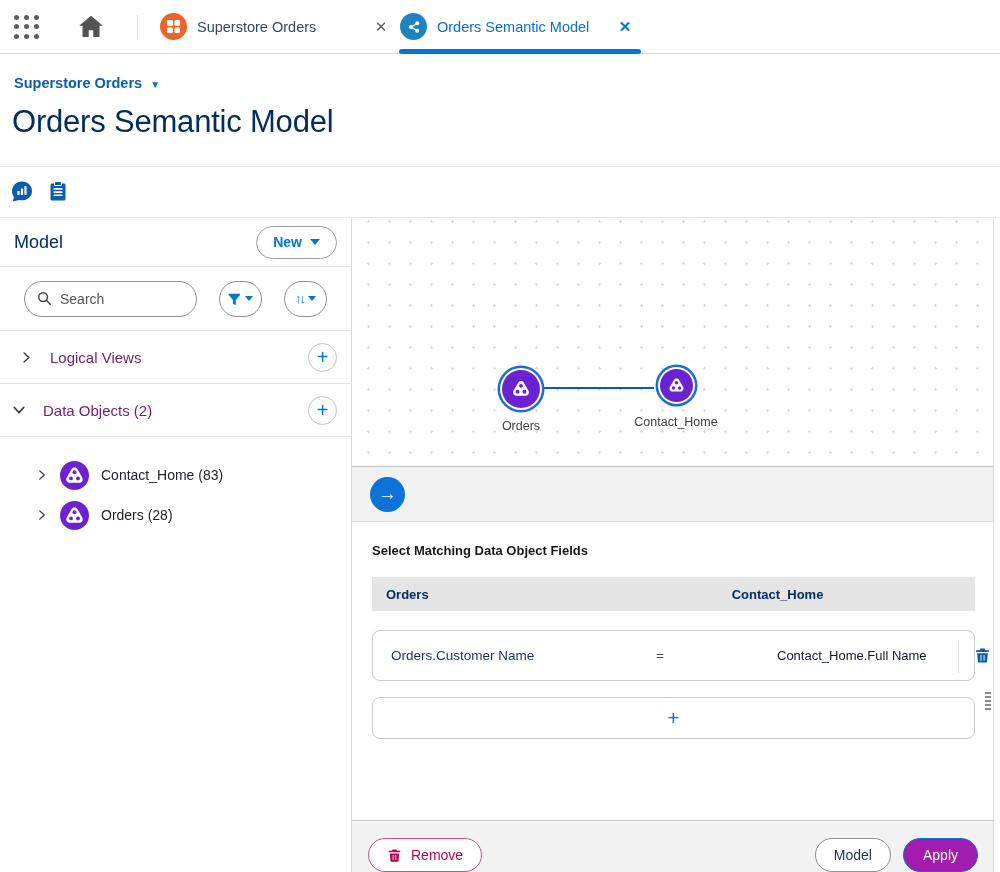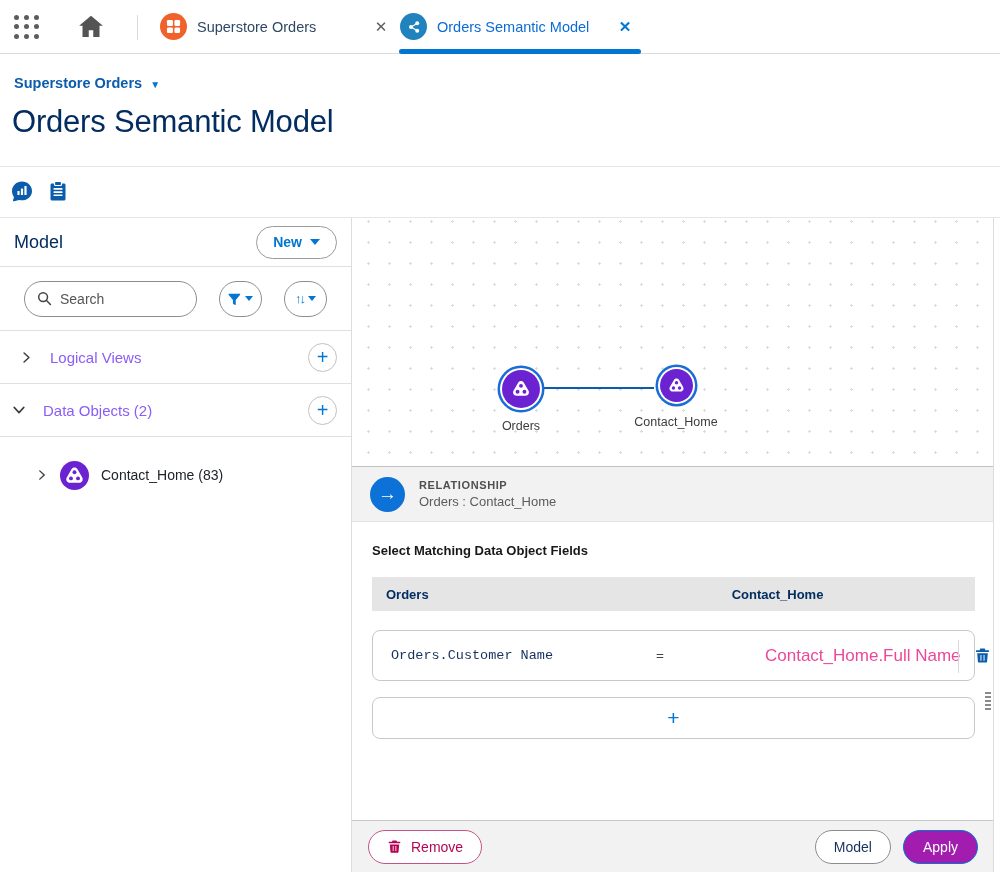--- a/index.html
+++ b/index.html
@@ -62,21 +62,21 @@
     display:flex; align-items:center; padding:0 12px; gap:8px; background:#fff; }
   .search-box input { border:none; outline:none; width:120px; font-size:14px;
     font-family:"Liberation Sans",sans-serif; color:#181818; }
   .search-box input::placeholder { color:#555; }
   .pill-btn { width:48px; height:36px; border:1px solid #8d8d8d; border-radius:18px;
     background:#fff; display:flex; align-items:center; justify-content:center; gap:4px;
     cursor:pointer; }
   .pill-btn .caret-down { border-left-width:4px; border-right-width:4px; border-top-width:5px; }
   .sort-glyph { color:#0176d3; font-size:13px; font-weight:bold; letter-spacing:-2px; }
   .sb-section { height:53px; padding:0 14px 0 20px; border-bottom:1px solid #e0e0e0; }
-  .sb-section .sec-label { margin-left:17px; font-size:15px; color:#8b5cf6; }
+  .sb-section .sec-label { margin-left:17px; font-size:15px; color:#701a75; }
   .plus-circle { margin-left:auto; width:29px; height:29px; border:1px solid #c2c2c2;
     border-radius:50%; background:#fff; color:#0176d3; font-size:20px; font-weight:400;
     line-height:26px; text-align:center; cursor:pointer; }
   .sb-item { height:40px; padding-left:36px; gap:12px; cursor:pointer; }
   .sb-item .obj-label { font-size:14px; color:#20242a; }
   .chev { flex:0 0 auto; }
 
   
   .canvas { position:absolute; left:352px; top:218px; width:642px; height:248px;
     background-color:#fff;
@@ -100,33 +100,33 @@
   .rel-subtitle { font-size:13px; color:#5c5c5c; margin-top:3px; }
   .rel-body { position:relative; padding:21px 19px 0 20px; }
   .rel-heading { font-size:13px; font-weight:bold; color:#181818; }
   .field-table-head { margin-top:19px; height:34px; background:#e5e5e5; display:flex;
     align-items:center; }
   .col-h { font-size:13px; font-weight:bold; color:#032d60; }
   .col-h.left { margin-left:14px; }
   .col-h.right { margin-left:303px; }
   .match-row { margin-top:19px; height:51px; border:1px solid #c9c9c9; border-radius:8px;
     background:#fff; display:flex; align-items:center; position:relative; }
-  .match-row .f-left { margin-left:18px; font-size:13.5px; color:#16325c;font-family:Liberation Mono, monospace; }
+  .match-row .f-left { margin-left:18px; font-size:13.5px; color:#16325c; }
   .match-row .f-op { position:absolute; left:283px; font-size:13.5px; color:#444; }
-  .match-row .f-right { position:absolute; left:392px; font-size:17px; color:#ec4899; }
+  .match-row .f-right { position:absolute; left:404px; font-size:13px; color:#0f172a; }
   .row-vdiv { position:absolute; left:585px; top:9px; width:1px; height:33px; background:#d9d9d9; }
   .row-trash { position:absolute; left:596px; top:13px; width:26px; height:26px; border:none;
     background:none; cursor:pointer; }
   .add-row { margin-top:16px; height:42px; border:1px solid #c9c9c9; border-radius:8px;
     background:#fff; width:603px; display:flex; align-items:center; justify-content:center;
     color:#0176d3; font-size:21px; cursor:pointer; }
   .field-table-head, .match-row { width:603px; }
 
   .rel-footer { position:absolute; left:0; bottom:0; width:642px; height:52px;
-    background:#f3f2f2; border-top:1px solid #c9c9c9; display:flex; align-items:center;
+    background:#f3f2f2; border-top:1px solid #c9c9c9; display:flex; align-items:flex-end;
     padding:0 16px; gap:12px; }
   .btn { height:34px; border-radius:17px; font-size:14px; cursor:pointer;
     display:flex; align-items:center; justify-content:center;
     font-family:"Liberation Sans",sans-serif; }
   .btn-remove { padding:0 18px; gap:9px; background:#fff; border:1px solid #c2548a;
     color:#b60554; }
   .btn-cancel { margin-left:auto; padding:0 18px; background:#fff; border:1px solid #8d8d8d;
     color:#16325c; }
   .btn-apply { padding:0 19px; background:#a21caf; border:1px solid #0176d3; color:#fff; }
 
@@ -272,20 +272,33 @@
       <svg width="29" height="29" viewBox="0 0 28 28">
         <circle cx="14" cy="14" r="14" fill="#6b23d1"></circle>
         <path fill="#fff" d="M14 6.2c1.2 0 2.3.6 2.9 1.7l4.6 8c.6 1.1.6 2.4 0 3.4-.6 1.1-1.7 1.7-2.9 1.7H9.4c-1.2 0-2.3-.6-2.9-1.7-.6-1-.6-2.3 0-3.4l4.6-8c.6-1.1 1.7-1.7 2.9-1.7z"></path>
         <circle cx="14" cy="10.8" r="1.9" fill="#6b23d1"></circle>
         <circle cx="10.6" cy="16.8" r="1.9" fill="#6b23d1"></circle>
         <circle cx="17.4" cy="16.8" r="1.9" fill="#6b23d1"></circle>
       </svg>
       <span class="obj-label">Contact_Home (83)</span>
     </div>
 
+    <div class="sb-row sb-item">
+      <svg class="chev" width="12" height="12" viewBox="0 0 16 16">
+        <path d="M5 2.5 11 8l-6 5.5" fill="none" stroke="#3c3c3c" stroke-width="1.8" stroke-linecap="round" stroke-linejoin="round"></path>
+      </svg>
+      <svg width="29" height="29" viewBox="0 0 28 28">
+        <circle cx="14" cy="14" r="14" fill="#6b23d1"></circle>
+        <path fill="#fff" d="M14 6.2c1.2 0 2.3.6 2.9 1.7l4.6 8c.6 1.1.6 2.4 0 3.4-.6 1.1-1.7 1.7-2.9 1.7H9.4c-1.2 0-2.3-.6-2.9-1.7-.6-1-.6-2.3 0-3.4l4.6-8c.6-1.1 1.7-1.7 2.9-1.7z"></path>
+        <circle cx="14" cy="10.8" r="1.9" fill="#6b23d1"></circle>
+        <circle cx="10.6" cy="16.8" r="1.9" fill="#6b23d1"></circle>
+        <circle cx="17.4" cy="16.8" r="1.9" fill="#6b23d1"></circle>
+      </svg>
+      <span class="obj-label">Orders (28)</span>
+    </div>
   </aside>
 
   <div class="canvas">
     <div class="edge" style="left:192px; top:169px; width:110px; height:2px;"></div>
 
     <div class="node" style="left:150px; top:152px;">
       <div class="node-circle" style="width:38px; height:38px;">
         <svg width="26" height="26" viewBox="0 0 28 28">
           <path fill="#fff" d="M14 5.4c1.3 0 2.5.7 3.1 1.8l5 8.7c.6 1.1.6 2.5 0 3.6-.6 1.1-1.8 1.8-3.1 1.8H9c-1.3 0-2.5-.7-3.1-1.8-.6-1.1-.6-2.5 0-3.6l5-8.7C11.5 6.1 12.7 5.4 14 5.4z"></path>
           <circle cx="14" cy="10.6" r="2.1" fill="#6b23d1"></circle>
@@ -305,24 +318,20 @@
           <circle cx="17.7" cy="17" r="2.1" fill="#6b23d1"></circle>
         </svg>
       </div>
       <span class="node-label" style="left:16px; top:46px;">Contact_Home</span>
     </div>
   </div>
 
   <section class="rel-panel">
     <div class="rel-head">
       <div class="rel-icon">→</div>
-      <div>
-        <div class="rel-kicker">RELATIONSHIP</div>
-        <div class="rel-subtitle">Orders : Contact_Home</div>
-      </div>
     </div>
 
     <div class="rel-body">
       <div class="rel-heading">Select Matching Data Object Fields</div>
 
       <div class="field-table-head">
         <span class="col-h left">Orders</span>
         <span class="col-h right">Contact_Home</span>
       </div>
 

